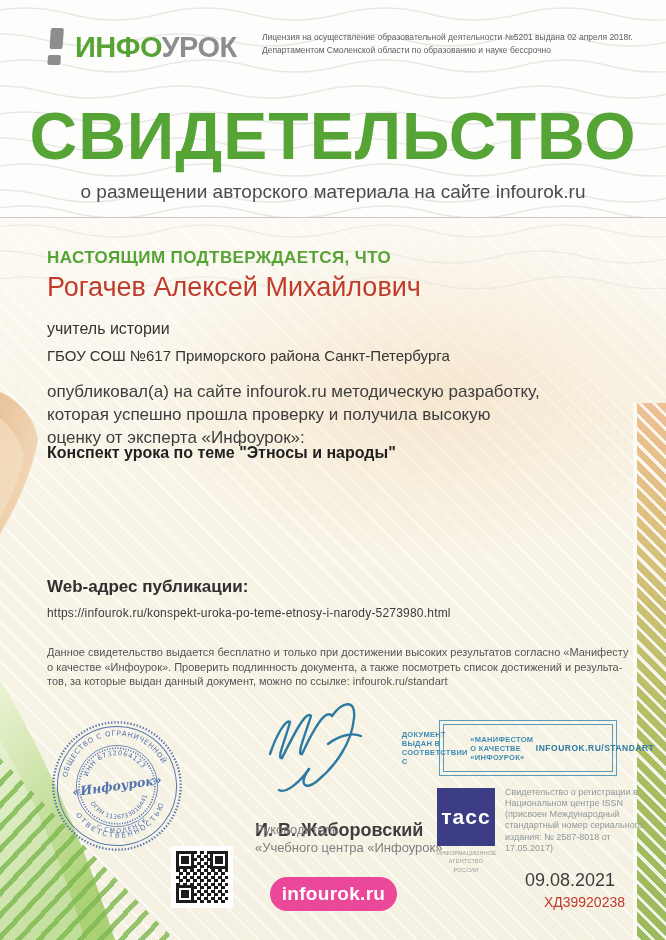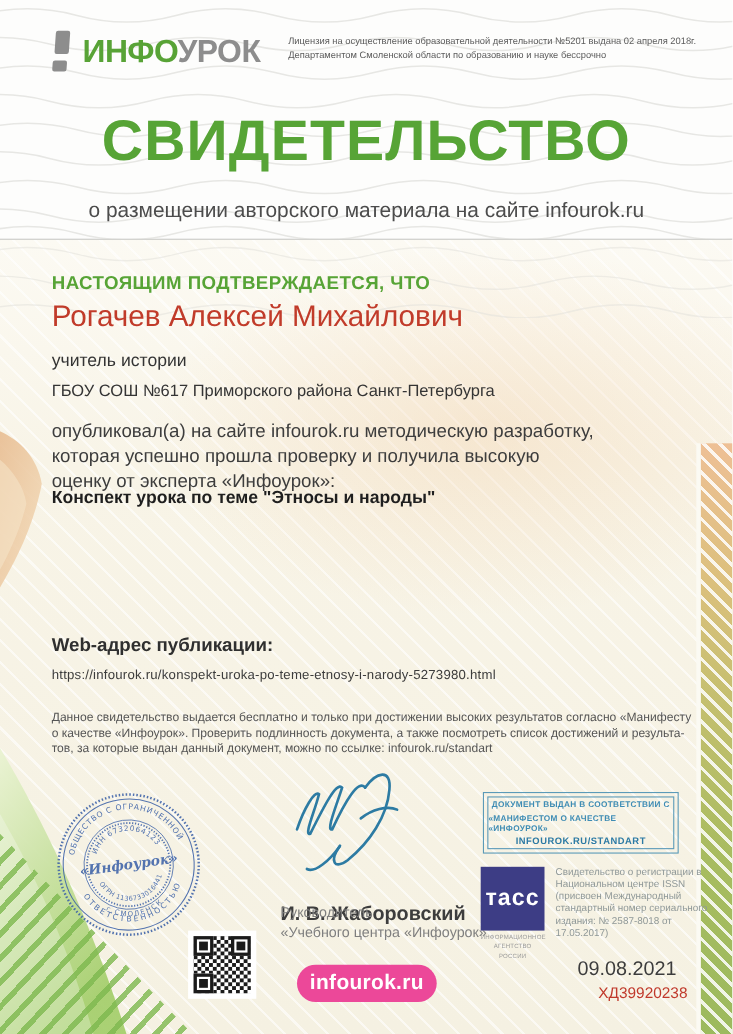--- a/index.html
+++ b/index.html
@@ -25,21 +25,21 @@
   .stripes-bl{position:absolute;left:0;top:758px;width:175px;height:182px;z-index:1;
     background:repeating-linear-gradient(133deg,#7db84e 0 5px, rgba(255,255,255,0) 5px 15px);
     clip-path:polygon(0 0,100% 100%,0 100%);opacity:.8;}
   
   .logo{position:absolute;left:43px;top:27px;display:flex;align-items:center;z-index:3;}
   .logo-text{font-size:29px;font-weight:800;letter-spacing:-.5px;line-height:40px;}
   .logo-green{color:#58a336;} .logo-gray2{color:#8d8d8d;}
   .license{position:absolute;left:262px;top:31px;width:392px;font-size:8.5px;line-height:1.55;
     color:#5c5c5c;z-index:3;}
   
-  .title{position:absolute;top:98px;left:0;width:666px;text-align:center;font-size:52px;
+  .title{position:absolute;top:98px;left:0;width:666px;text-align:center;font-size:66px;
     font-weight:800;letter-spacing:1px;color:#57a436;z-index:3;}
   .subtitle{position:absolute;top:181px;left:0;width:666px;text-align:center;font-size:19px;
     color:#4c4c4c;z-index:3;}
   
   .z{z-index:3;}
   .confirm{left:47px;top:248px;font-size:17px;font-weight:bold;letter-spacing:.4px;color:#57a436;}
   .pname{left:47px;top:272px;font-size:27px;font-weight:500;color:#c13b2a;}
   .pos{left:47px;top:320px;font-size:16px;color:#343434;}
   .school{left:47px;top:347px;font-size:15px;color:#343434;}
   .para{left:47px;top:381px;font-size:17px;line-height:1.34;color:#3d3d3d;white-space:nowrap;}
@@ -55,21 +55,21 @@
     background-size:7px 7px;}
   .qr-f{position:absolute;width:12px;height:12px;border:3px solid #1b1b1b;background:#fff;}
   .qr-f > div{position:absolute;left:2px;top:2px;width:8px;height:8px;background:#1b1b1b;}
   .qr-tl{left:5px;top:5px;} .qr-tr{right:5px;top:5px;} .qr-bl{left:5px;bottom:5px;}
   .sig-svg{position:absolute;left:262px;top:690px;z-index:3;}
   .sig-name{left:255px;top:796px;font-size:18px;font-weight:bold;color:#3d3d3d;margin-top:24px;}
   .sig-role1{left:255px;top:822px;font-size:13px;color:#7f7f7f;}
   .sig-role2{left:255px;top:840px;font-size:13px;color:#7f7f7f;}
   .qbox{position:absolute;left:439px;top:720px;width:178px;height:56px;border:1px solid #5b9ab8;
     padding:3px;z-index:3;box-sizing:border-box;}
-  .qbox-in{border:1px solid #5b9ab8;height:100%;display:flex;flex-direction:column;
+  .qbox-in{border:1px solid #5b9ab8;height:100%;display:flex;
     align-items:center;justify-content:center;gap:2.5px;box-sizing:border-box;}
   .qline{font-size:7.5px;letter-spacing:.3px;color:#3e8cb4;font-weight:bold;}
   .qline3{font-size:8.5px;color:#2c7aa4;font-weight:800;letter-spacing:.5px;}
   .tass-logo{position:absolute;left:437px;top:788px;width:58px;height:58px;background:#3d3d85;
     display:flex;align-items:center;justify-content:center;z-index:3;}
   .tass-word{color:#fff;font-size:21px;font-weight:bold;letter-spacing:1px;}
   .tass-sub{position:absolute;left:437px;top:849px;width:58px;text-align:center;font-size:5.5px;
     color:#9a9a9a;line-height:1.5;z-index:3;letter-spacing:.2px;}
   .tass-reg{position:absolute;left:505px;top:787px;width:146px;font-size:9px;line-height:1.24;
     color:#8f9898;z-index:3;}

